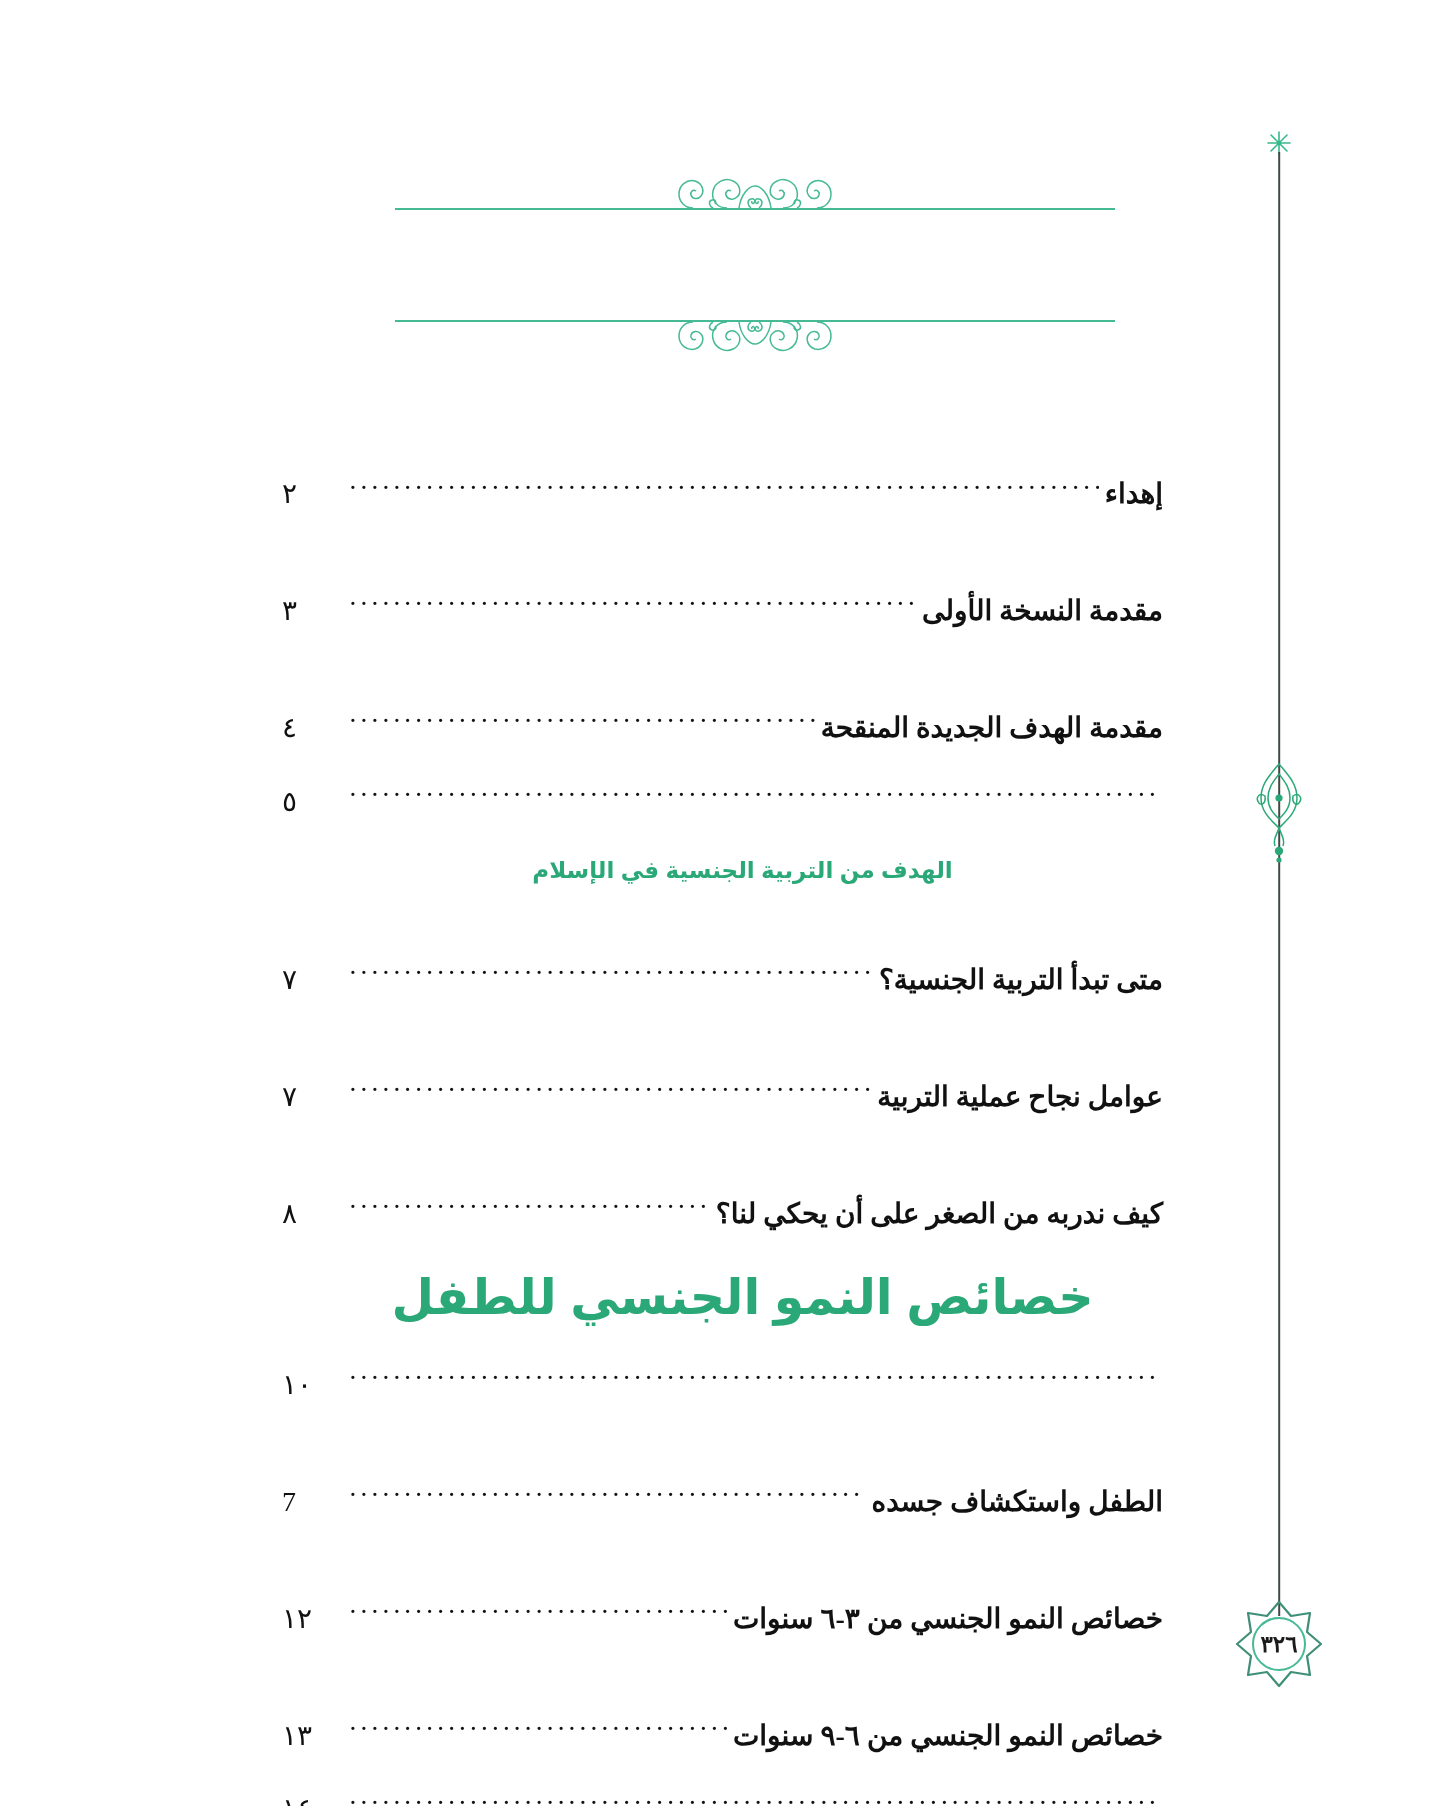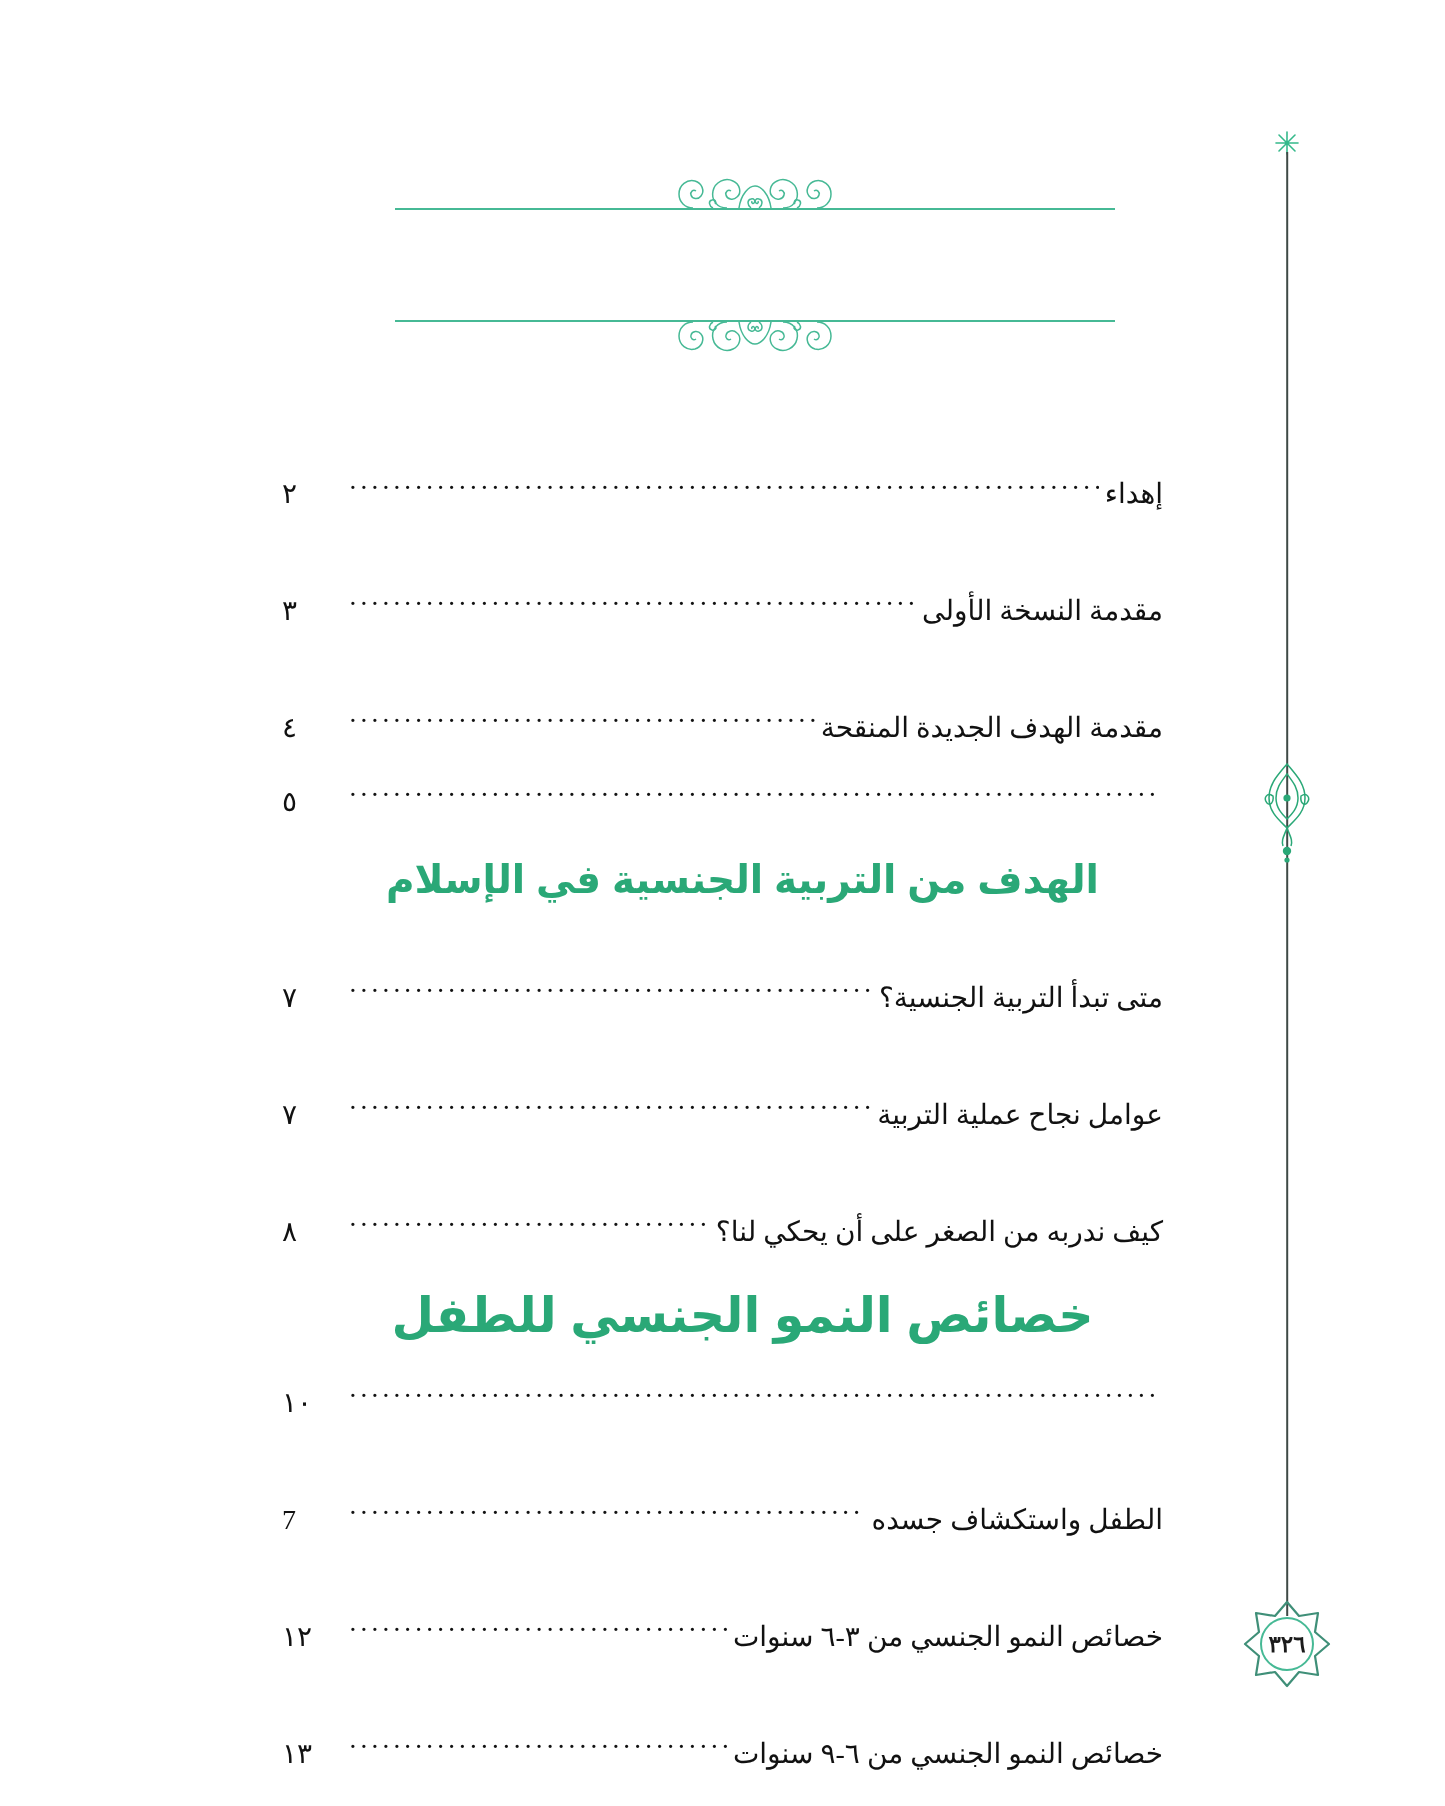--- a/index.html
+++ b/index.html
@@ -21,21 +21,21 @@
     position: absolute;
     inset: 0;
     background: #ffffff;
   }
 
   
   .rail {
     position: absolute;
     top: 130px;
     bottom: 130px;
-    right: 118px;
+    right: 126px;
     width: 80px;
     pointer-events: none;
   }
   .rail-line {
     position: absolute;
     top: 22px;
     bottom: 60px;
     left: 50%;
     transform: translateX(-50%);
     width: 1.6px;
@@ -138,21 +138,21 @@
     direction: rtl;
     margin-bottom: 36px;
     font-size: 28px;
     line-height: 1.32;
     color: #111111;
     white-space: nowrap;
   }
   .entry .etitle {
     flex: 0 0 auto;
     font-family: "Liberation Serif", "DejaVu Serif", serif;
-    font-weight: 400;
+    font-weight: 700;
     letter-spacing: -0.2px;
     margin-top: 44px;
   }
   .entry .leader {
     flex: 1 1 auto;
     position: relative;
     height: 1em;
     margin: 0 6px;
     overflow: hidden;
   }
@@ -177,21 +177,21 @@
     min-width: 2.2em;
     text-align: left;
   }
 
   .section-head {
     direction: rtl;
     text-align: center;
     font-family: "Liberation Sans", "DejaVu Sans", sans-serif;
     font-weight: 700;
     color: #2aa877;
-    font-size: 39px;
+    font-size: 23px;
     letter-spacing: -0.4px;
     margin: 10px 0 34px 0;
     padding-left: 40px;
   }
   .section-head.big {
     font-size: 49px;
     margin: 26px 0 40px 0;
   }
 </style>
 </head>

